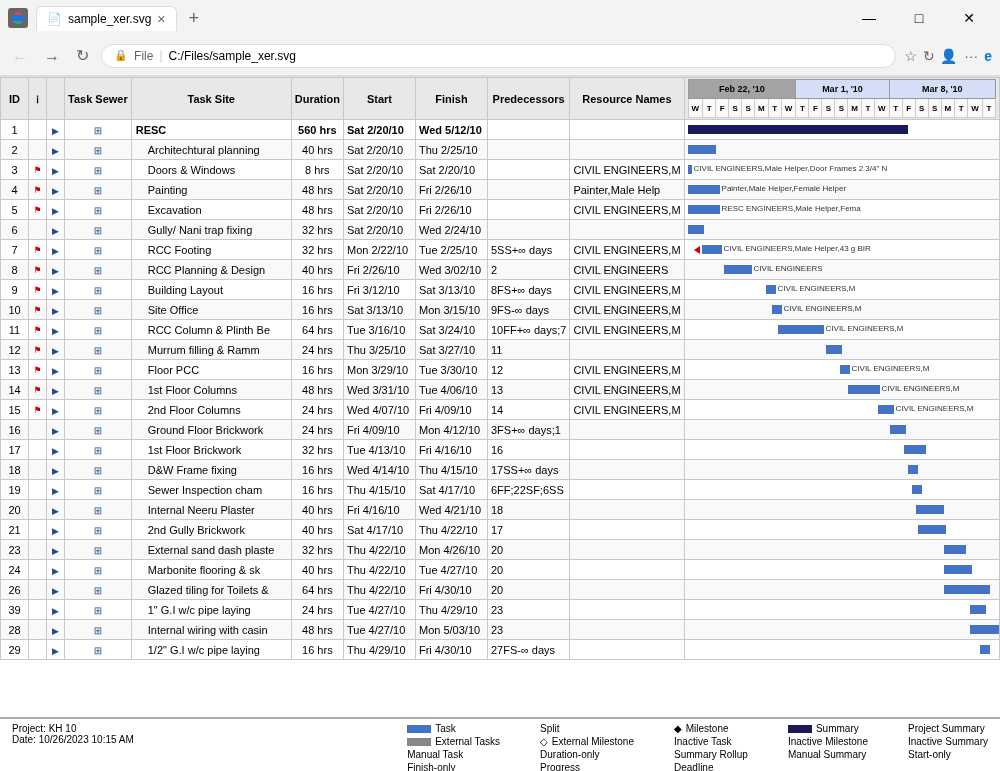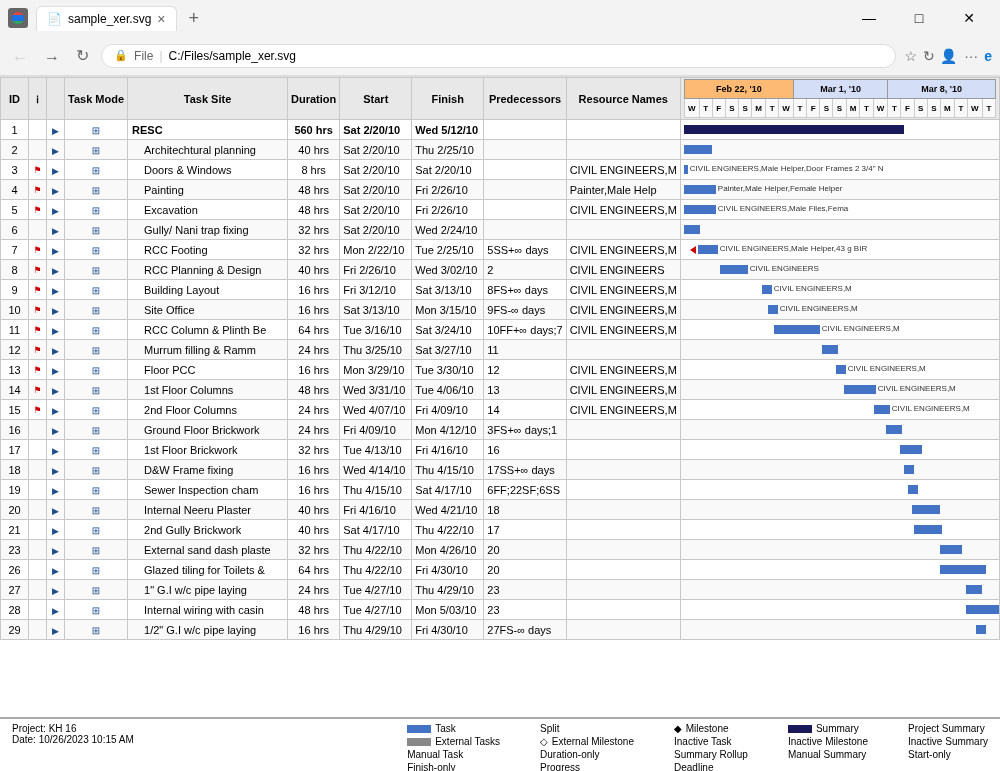--- a/index.html
+++ b/index.html
@@ -114,32 +114,32 @@
         <col style="width:72px">
         <col style="width:80px">
         <col style="width:100px">
         <col style="min-width:260px">
       </colgroup>
       <thead>
         <tr>
           <th class="col-id">ID</th>
           <th style="font-size:10px;">ℹ</th>
           <th></th>
-          <th>Task Mode</th>
+          <th>Task Sewer</th>
           <th class="col-taskname">Task Site</th>
           <th class="col-duration">Duration</th>
           <th class="col-start">Start</th>
           <th class="col-finish">Finish</th>
           <th class="col-pred">Predecessors</th>
           <th class="col-resource">Resource Names</th>
           <th class="col-gantt">
             <table style="width:100%;border-collapse:collapse;font-size:9px;">
               <tbody>
                   <tr>
-                <td colspan="8" style="text-align:center;border:1px solid #999;background:#fdba74;font-weight:bold;">Feb 22, '10</td>
+                <td colspan="8" style="text-align:center;border:1px solid #999;background:#a3a3a3;font-weight:bold;">Feb 22, '10</td>
                 <td colspan="7" style="text-align:center;border:1px solid #999;background:#d4dff7;font-weight:bold;">Mar 1, '10</td>
                 <td colspan="8" style="text-align:center;border:1px solid #999;background:#d4dff7;font-weight:bold;">Mar 8, '10</td>
               </tr>
               <tr>
                 <td style="border:1px solid #ccc;text-align:center;width:13px;font-size:8px;">W</td>
                 <td style="border:1px solid #ccc;text-align:center;width:13px;font-size:8px;">T</td>
                 <td style="border:1px solid #ccc;text-align:center;width:13px;font-size:8px;">F</td>
                 <td style="border:1px solid #ccc;text-align:center;width:13px;font-size:8px;">S</td>
                 <td style="border:1px solid #ccc;text-align:center;width:13px;font-size:8px;">S</td>
                 <td style="border:1px solid #ccc;text-align:center;width:13px;font-size:8px;">M</td>
@@ -254,21 +254,21 @@
     </td>
     <td class="col-taskname" style="padding-left:16px;">Excavation</td>
     <td class="col-duration" style="font-weight:normal;text-align:center;">48 hrs</td>
     <td class="col-start" style="font-weight:normal;">Sat 2/20/10</td>
     <td class="col-finish" style="font-weight:normal;">Fri 2/26/10</td>
     <td class="col-pred"></td>
     <td class="col-resource">CIVIL ENGINEERS,M</td>
     <td class="gantt-visual">
               <div style="position:relative;height:17px;overflow:visible;">
                 <div style="position:absolute;left:0px;top:4px;width:32px;height:9px;background:#4472c4;"></div>
-                <span style="position:absolute;left:34px;top:3px;font-size:8px;white-space:nowrap;color:#333;">CIVIL ENGINEERS,Male Files,Fema</span>
+                <span style="position:absolute;left:34px;top:3px;font-size:8px;white-space:nowrap;color:#333;">RESC ENGINEERS,Male Helper,Fema</span>
               </div>
             </td>
   </tr>
           <tr>
     <td class="col-id">6</td>
     <td style="text-align:center;font-size:9px;"></td>
     <td style="text-align:center;"><span style="color:#1e4d8c;font-size:9px;">▶</span></td>
     <td style="text-align:center;">
       <span style="color:#1e4d8c;font-size:10px;">⊞</span>
     </td>
@@ -591,40 +591,59 @@
     <td class="col-finish" style="font-weight:normal;">Mon 4/26/10</td>
     <td class="col-pred">20</td>
     <td class="col-resource"></td>
     <td class="gantt-visual">
               <div style="position:relative;height:17px;overflow:visible;">
                 <div style="position:absolute;left:256px;top:4px;width:22px;height:9px;background:#4472c4;"></div>
               </div>
             </td>
   </tr>
           <tr>
+    <td class="col-id">24</td>
+    <td style="text-align:center;font-size:9px;"></td>
+    <td style="text-align:center;"><span style="color:#1e4d8c;font-size:9px;">▶</span></td>
+    <td style="text-align:center;">
+      <span style="color:#1e4d8c;font-size:10px;">⊞</span>
+    </td>
+    <td class="col-taskname" style="padding-left:16px;">Marbonite flooring &amp; sk</td>
+    <td class="col-duration" style="font-weight:normal;text-align:center;">40 hrs</td>
+    <td class="col-start" style="font-weight:normal;">Thu 4/22/10</td>
+    <td class="col-finish" style="font-weight:normal;">Tue 4/27/10</td>
+    <td class="col-pred">20</td>
+    <td class="col-resource"></td>
+    <td class="gantt-visual">
+              <div style="position:relative;height:17px;overflow:visible;">
+                <div style="position:absolute;left:256px;top:4px;width:28px;height:9px;background:#4472c4;"></div>
+              </div>
+            </td>
+  </tr>
+          <tr>
     <td class="col-id">26</td>
     <td style="text-align:center;font-size:9px;"></td>
     <td style="text-align:center;"><span style="color:#1e4d8c;font-size:9px;">▶</span></td>
     <td style="text-align:center;">
       <span style="color:#1e4d8c;font-size:10px;">⊞</span>
     </td>
     <td class="col-taskname" style="padding-left:16px;">Glazed tiling for Toilets &amp;</td>
     <td class="col-duration" style="font-weight:normal;text-align:center;">64 hrs</td>
     <td class="col-start" style="font-weight:normal;">Thu 4/22/10</td>
     <td class="col-finish" style="font-weight:normal;">Fri 4/30/10</td>
     <td class="col-pred">20</td>
     <td class="col-resource"></td>
     <td class="gantt-visual">
               <div style="position:relative;height:17px;overflow:visible;">
                 <div style="position:absolute;left:256px;top:4px;width:46px;height:9px;background:#4472c4;"></div>
               </div>
             </td>
   </tr>
           <tr>
-    <td class="col-id">27</td>
+    <td class="col-id">39</td>
     <td style="text-align:center;font-size:9px;"></td>
     <td style="text-align:center;"><span style="color:#1e4d8c;font-size:9px;">▶</span></td>
     <td style="text-align:center;">
       <span style="color:#1e4d8c;font-size:10px;">⊞</span>
     </td>
     <td class="col-taskname" style="padding-left:16px;">1" G.I w/c pipe laying</td>
     <td class="col-duration" style="font-weight:normal;text-align:center;">24 hrs</td>
     <td class="col-start" style="font-weight:normal;">Tue 4/27/10</td>
     <td class="col-finish" style="font-weight:normal;">Thu 4/29/10</td>
     <td class="col-pred">23</td>
@@ -672,21 +691,21 @@
                 <div style="position:absolute;left:292px;top:4px;width:10px;height:9px;background:#4472c4;"></div>
               </div>
             </td>
   </tr>
         </tbody>
     </table>
   </div>
 
   <div class="footer">
     <div>
-      <div>Project: KH 16</div>
+      <div>Project: KH 10</div>
       <div>Date: 10/26/2023  10:15 AM</div>
     </div>
     <div class="footer-legend">
       <div class="legend-col">
         <div class="legend-item">
           <div style="width:24px;height:8px;background:#4472c4;"></div>
           <span>Task</span>
         </div>
         <div class="legend-item">
           <div style="width:24px;height:8px;background:#888;"></div>

